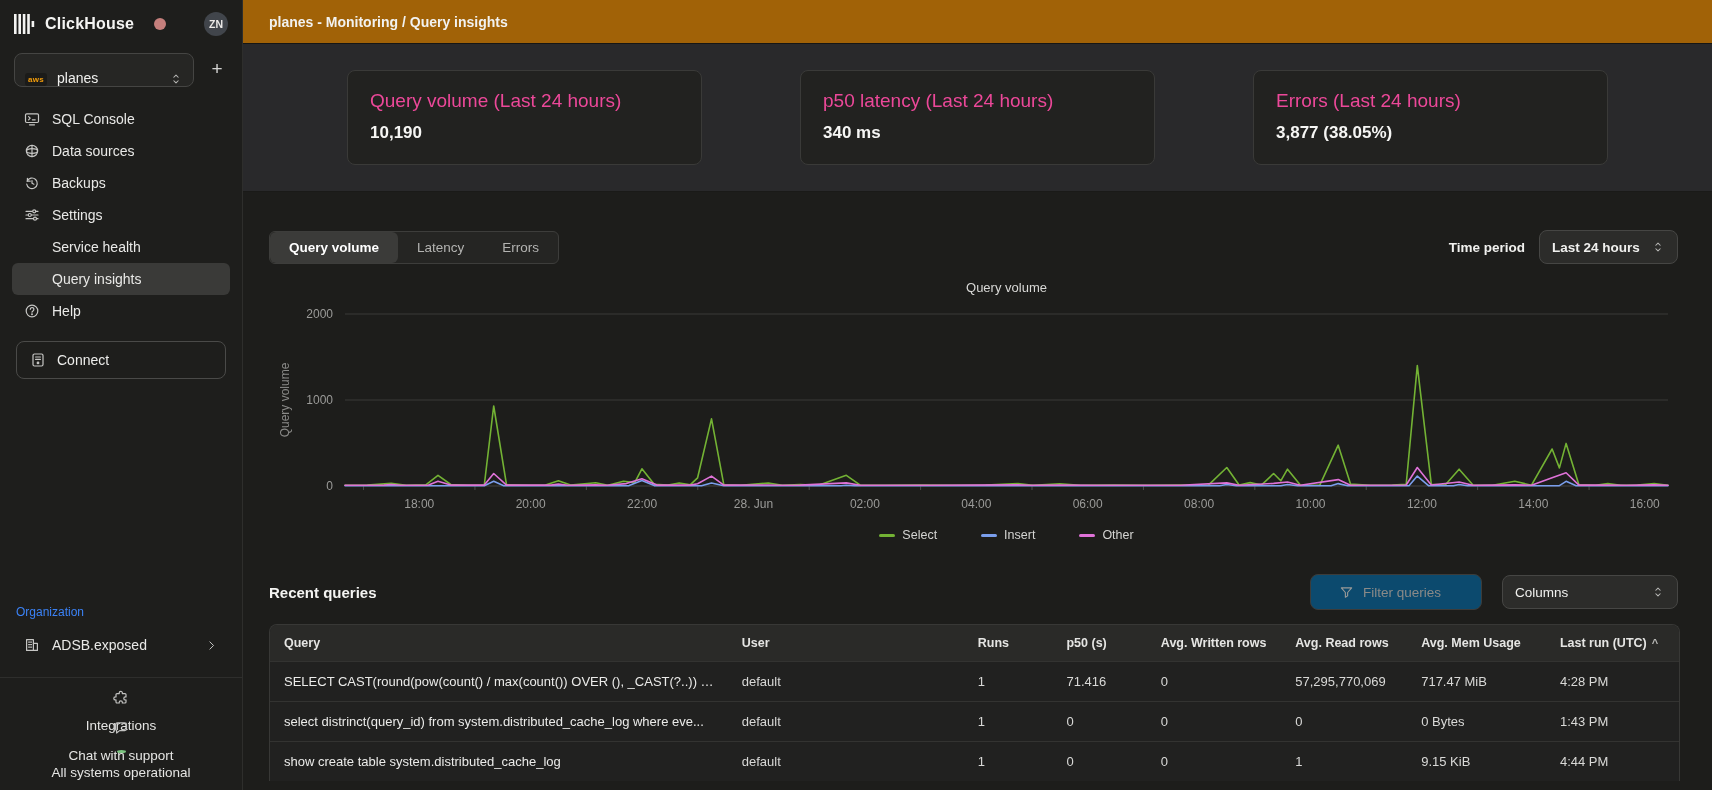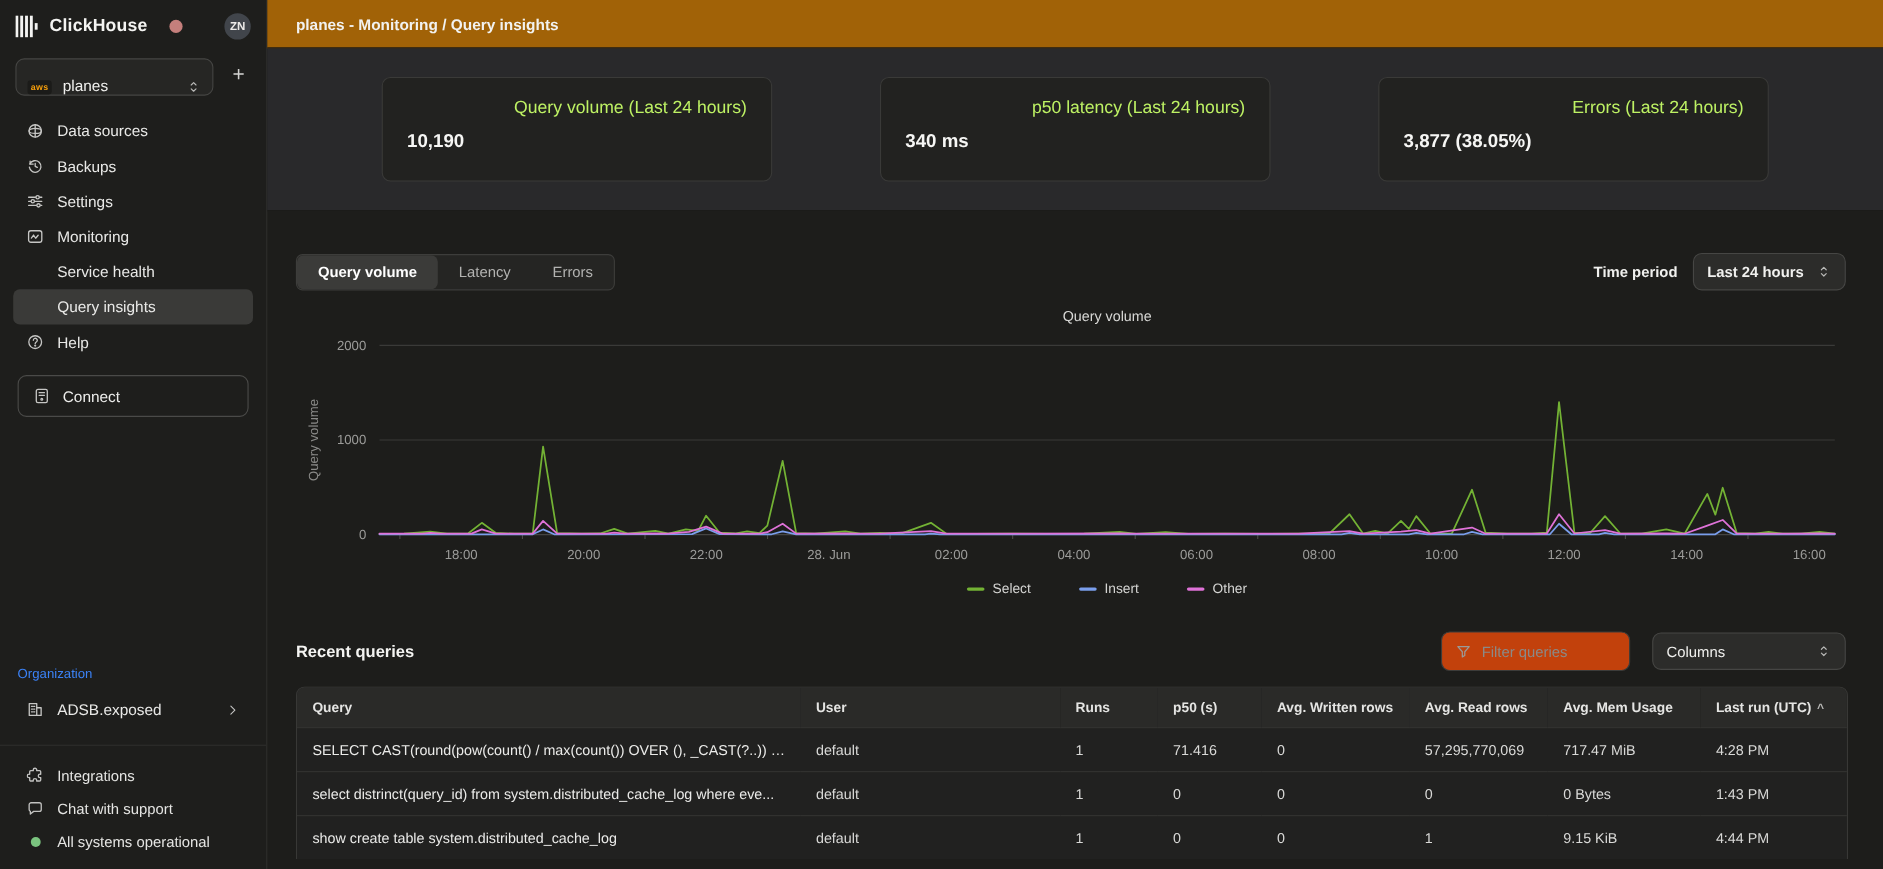--- a/index.html
+++ b/index.html
@@ -38,37 +38,37 @@
   .nav-item .icn { width:16px; height:16px; color:#c6c6c4; flex:none; display:flex; }
   .nav-sub { padding-left:40px; }
   .nav-item.active { background:#3a3a38; }
   .connect-btn { margin:14px 16px 0 16px; height:38px; border:1px solid #4a4a48; border-radius:8px;
     display:flex; align-items:center; gap:11px; padding:0 13px; font-size:14px; color:#ededeb; cursor:pointer; }
   .connect-btn .icn { width:16px; height:16px; color:#c6c6c4; display:flex; }
   .side-spacer { flex:1; }
   .org-label { font-size:12px; color:#3b82f6; margin:0 16px 10px 16px; }
   .side-divider { border-top:1px solid #2e2e2c; margin:16px 0 12px 0; }
   .footer-item { display:flex; align-items:center; gap:12px; height:30px; margin:0 12px;
-    padding:0 12px; font-size:13.5px; color:#e5e5e3; cursor:pointer; }
+    padding:0 12px; font-size:13.5px; color:#e5e5e3; cursor:pointer;flex-direction:column; }
   .footer-item .icn { width:16px; height:16px; color:#c2c2c0; display:flex; }
   .op-dot { width:9px; height:9px; border-radius:50%; margin:0 3.5px; }
 
   svg.stroke-icn { stroke:currentColor; fill:none; stroke-width:1.2; stroke-linecap:round; stroke-linejoin:round; width:100%; height:100%; }
 
   
   .main { flex:1; display:flex; flex-direction:column; min-width:0; }
   .topbar { height:44px; min-height:44px; display:flex; align-items:center; padding:0 26px;
     background:#a16207; border-bottom:1px solid #161614; }
   .breadcrumb { font-size:14px; font-weight:700; color:#f2f2f0; }
 
   .stats-band { height:148px; min-height:148px; background:#29292b; display:flex;
     align-items:center; justify-content:center; gap:98px; border-bottom:1px solid #1a1a18; }
   .stat-card { width:355px; height:95px; background:#222220; border:1px solid #3a3a38;
     border-radius:8px; padding:19px 22px; }
-  .stat-label { font-size:16px; color:#bef264;text-align:right; }
+  .stat-label { font-size:19px; color:#ec4899; }
   .stat-value { font-size:17px; font-weight:700; color:#f6f6f4; margin-top:11px; }
 
   .toolbar { display:flex; align-items:center; justify-content:space-between;
     margin-top:38px; padding:0 34px 0 26px; }
   .tab-group { display:inline-flex; background:#252523; border:1px solid #3d3d3b;
     border-radius:6px; overflow:hidden; }
   .tab { padding:8px 19px; font-size:13.5px; color:#b3b3b1; cursor:pointer; }
   .tab.active { background:#3b3b39; color:#ffffff; font-weight:700; border-radius:6px; }
   .time-wrap { display:flex; align-items:center; gap:14px; }
   .time-label { font-size:13.5px; font-weight:700; color:#f0f0ee; }
@@ -81,22 +81,22 @@
   #chart-svg { display:block; width:1469px; height:246px;
     font-family:"Liberation Sans", sans-serif; }
   .chart-legend { display:flex; justify-content:center; gap:44px; margin-top:6px;
     margin-left:102px; width:1323px; }
   .legend-item { display:flex; align-items:center; gap:7px; cursor:pointer; }
   .legend-swatch { width:16px; height:3px; border-radius:2px; display:inline-block; }
   .legend-label { font-size:12.5px; color:#d4d4d2; }
 
   .recent-bar { display:flex; align-items:center; margin-top:32px; padding:0 34px 0 26px; }
   .recent-title { font-size:15px; font-weight:700; color:#f4f4f2; flex:1; }
-  .filter-box { width:172px; height:36px; background:#c2410c; border:1px solid #3c3c3a;
-    border-radius:8px; display:flex; align-items:center; gap:9px; padding:0 12px; }
+  .filter-box { width:172px; height:36px; background:#0c4a6e; border:1px solid #3c3c3a;
+    border-radius:8px; display:flex; align-items:center; gap:9px; padding:0 28px; }
   .filter-box .icn { width:15px; height:15px; color:#9a9a98; flex:none; display:flex; }
   .filter-box input { background:transparent; border:none; outline:none; width:100%;
     font-size:13.5px; color:#e8e8e6; font-family:"Liberation Sans", sans-serif; }
   .filter-box input::placeholder { color:#8a8a88; }
   .columns-select { width:176px; margin-left:20px; }
 
   .table-wrap { margin:14px 32px 0 26px; border:1px solid #383836; border-bottom:none;
     border-radius:8px 8px 0 0; overflow:hidden; background:#212120; }
   table.queries { width:100%; border-collapse:collapse; table-layout:fixed; }
   table.queries th { background:#2a2a28; height:36px; text-align:left; font-size:12.5px;
@@ -143,20 +143,30 @@
             </svg>
         </span>
       </div>
       <div class="add-btn">+</div>
     </div>
 
     <nav class="nav">
       <div class="nav-item">
         <span class="icn">
           <svg class="stroke-icn" viewBox="0 0 16 16">
+              <rect x="1.5" y="2.8" width="13" height="8.7" rx="1.2"></rect>
+              <path d="M5.5 13.8h5"></path>
+              <path d="M4.6 5.6l1.6 1.6-1.6 1.6M8.4 8.8h2.8"></path>
+            </svg>
+        </span>
+        <span>SQL Console</span>
+      </div>
+      <div class="nav-item">
+        <span class="icn">
+          <svg class="stroke-icn" viewBox="0 0 16 16">
               <circle cx="8" cy="8" r="5.6"></circle>
               <ellipse cx="8" cy="8" rx="5.6" ry="2.3"></ellipse>
               <path d="M8 2.4v11.2"></path>
             </svg>
         </span>
         <span>Data sources</span>
       </div>
       <div class="nav-item">
         <span class="icn">
           <svg class="stroke-icn" viewBox="0 0 16 16">
@@ -170,29 +180,20 @@
       <div class="nav-item">
         <span class="icn">
           <svg class="stroke-icn" viewBox="0 0 16 16">
               <path d="M2 4.3h12M2 8h12M2 11.7h12"></path>
               <circle cx="10.2" cy="4.3" r="1.5" fill="#1e1e1c"></circle>
               <circle cx="5.8" cy="8" r="1.5" fill="#1e1e1c"></circle>
               <circle cx="11" cy="11.7" r="1.5" fill="#1e1e1c"></circle>
             </svg>
         </span>
         <span>Settings</span>
-      </div>
-      <div class="nav-item">
-        <span class="icn">
-          <svg class="stroke-icn" viewBox="0 0 16 16">
-              <rect x="2" y="2.8" width="12" height="10.4" rx="2"></rect>
-              <path d="M4.5 9.4l2-2.7 1.9 2.9 2.3-2.7"></path>
-            </svg>
-        </span>
-        <span>Monitoring</span>
       </div>
       <div class="nav-item nav-sub">
         <span>Service health</span>
       </div>
       <div class="nav-item nav-sub active">
         <span>Query insights</span>
       </div>
       <div class="nav-item">
         <span class="icn">
           <svg class="stroke-icn" viewBox="0 0 16 16">

